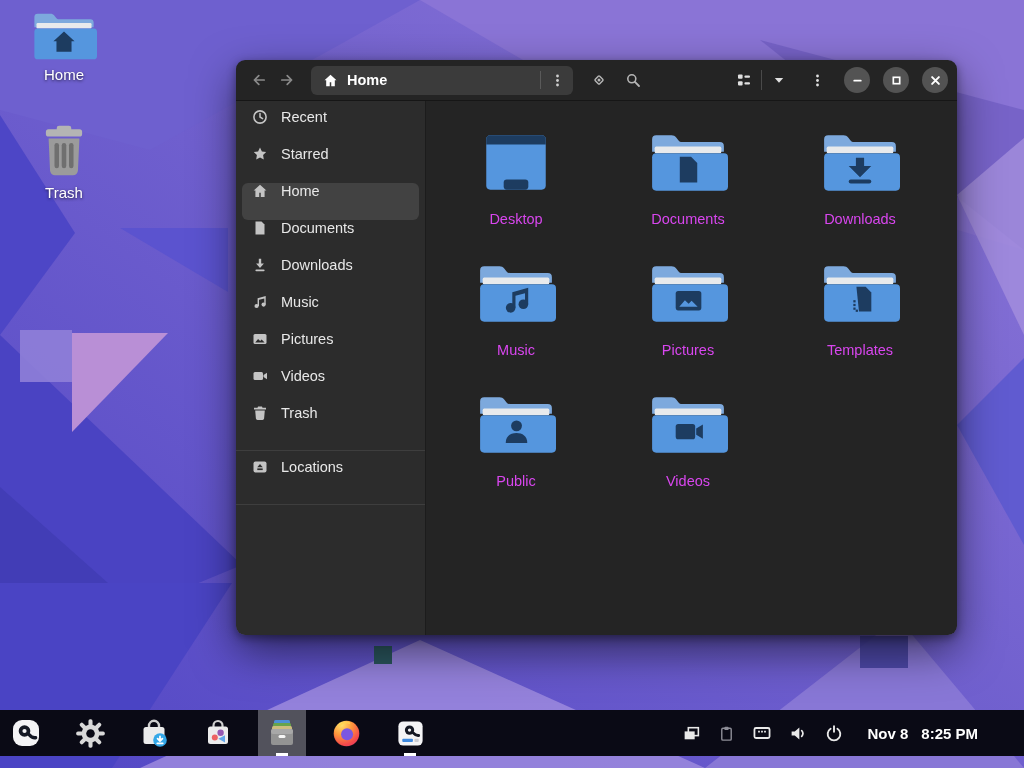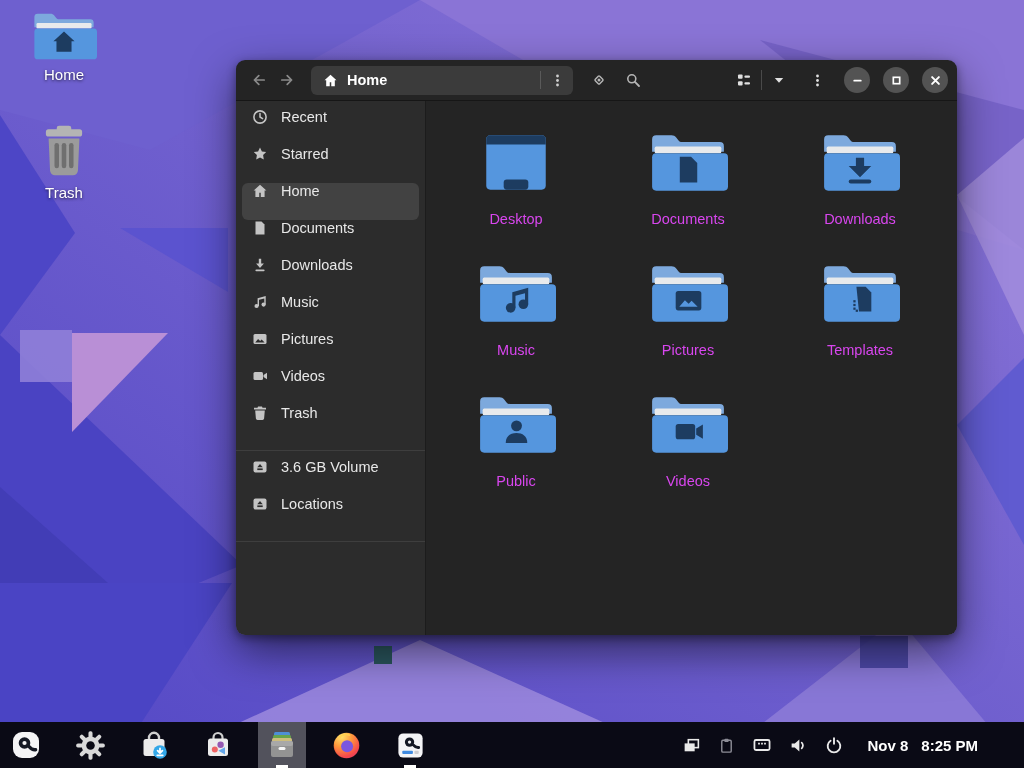--- a/index.html
+++ b/index.html
@@ -41,21 +41,21 @@
   .srow{height:37px;margin:0 6px;border-radius:6px;display:flex;align-items:flex-start;
         gap:13px;padding:0 10px;color:#e8e8e8;font-size:14.5px}
   .srow .sicon{display:flex;color:#c4c4c4;flex:none}
   .srow.selected{background:#424242}
   .ssep{height:1px;background:#3e3e3e;margin:8px 0}
   .content{flex:1;background:#242424;padding:30px 0 0 4px;display:grid;
            grid-template-columns:repeat(3,172px);grid-auto-rows:131px;align-content:start}
   .fitem{display:flex;flex-direction:column;align-items:center}
   .flabel{margin-top:12px;color:#d946ef;font-size:14.5px}
   
-  .taskbar{position:absolute;left:0;bottom:0;width:100%;height:46px;background:#0a0a15;
+  .taskbar{position:absolute;left:0;bottom:12px;width:100%;height:46px;background:#0a0a15;
            display:flex;align-items:center;padding-left:2px;box-sizing:border-box}
   .apps{display:flex;align-items:center;height:100%;gap:16px}
   .app{width:48px;height:46px;display:flex;align-items:center;justify-content:center;position:relative}
   .app.active{background:#52525c}
   .app .ind{position:absolute;bottom:0;left:50%;transform:translateX(-50%);
             width:12px;height:3px;background:#fff}
   .tray{margin-left:auto;display:flex;align-items:center;gap:17px}
   .ticon{display:flex}
   .clock{color:#fff;font-size:15px;font-weight:700;margin:0 46px 0 24px;display:flex;gap:13px}
 </style>
@@ -297,30 +297,20 @@
         </div>
         <div class="ssep"></div>
         <div class="srow">
           <span class="sicon">
             <svg viewBox="0 0 16 16" width="16" height="16">
               <rect x="1.5" y="2.5" width="13" height="11" rx="2" fill="currentColor"></rect>
               <path d="M8 5l2.7 3.2H5.3z" fill="#2c2c2c"></path>
               <rect x="5.3" y="9.4" width="5.4" height="1.7" fill="#2c2c2c"></rect>
             </svg>
           </span>
-          <span class="slabel">3.6 GB Volume</span>
-        </div>
-        <div class="srow">
-          <span class="sicon">
-            <svg viewBox="0 0 16 16" width="16" height="16">
-              <rect x="1.5" y="2.5" width="13" height="11" rx="2" fill="currentColor"></rect>
-              <path d="M8 5l2.7 3.2H5.3z" fill="#2c2c2c"></path>
-              <rect x="5.3" y="9.4" width="5.4" height="1.7" fill="#2c2c2c"></rect>
-            </svg>
-          </span>
           <span class="slabel">Locations</span>
         </div>
         <div class="ssep"></div>
       </div>
     <div class="content">
         <div class="fitem">
           <div class="ficon"><svg viewBox="0 0 78 62" width="80" height="64">
               <rect x="10" y="4" width="58" height="53" rx="4" fill="#5596de"></rect>
               <path d="M10 8a4 4 0 0 1 4-4h50a4 4 0 0 1 4 4v5H10z" fill="#1d3c60"></path>
               <rect x="27" y="47" width="24" height="10" rx="3" fill="#1d3c60"></rect>

